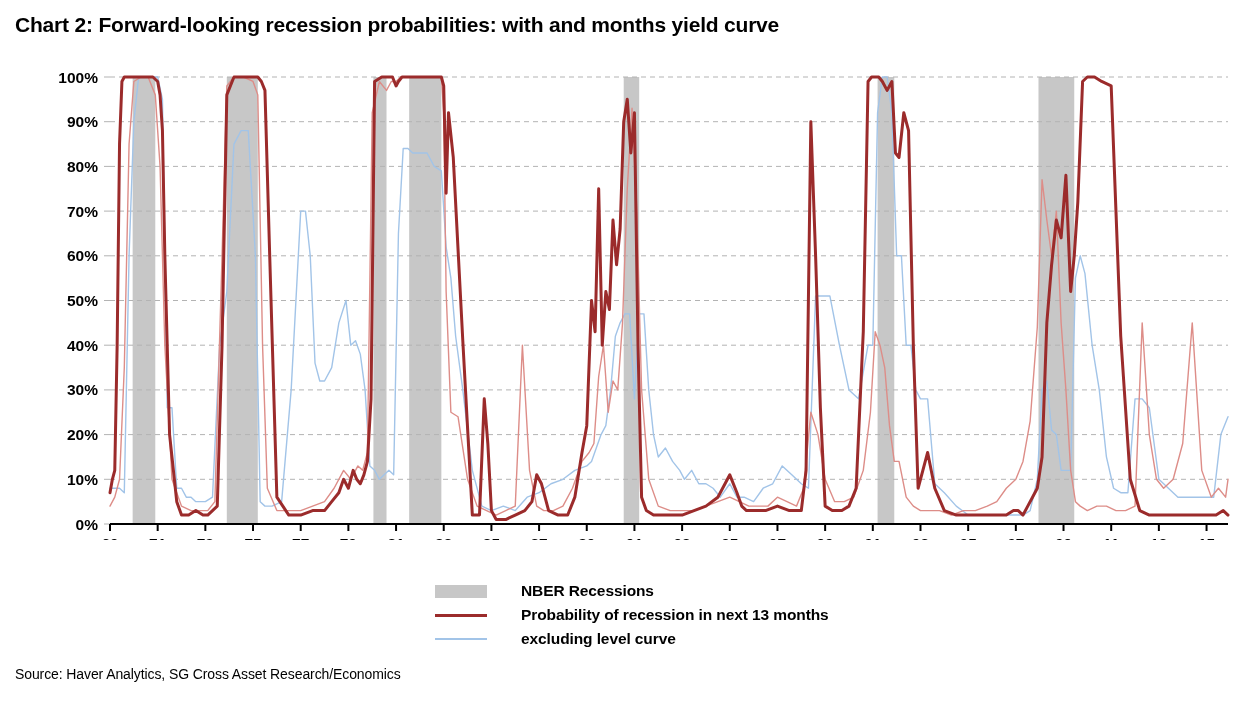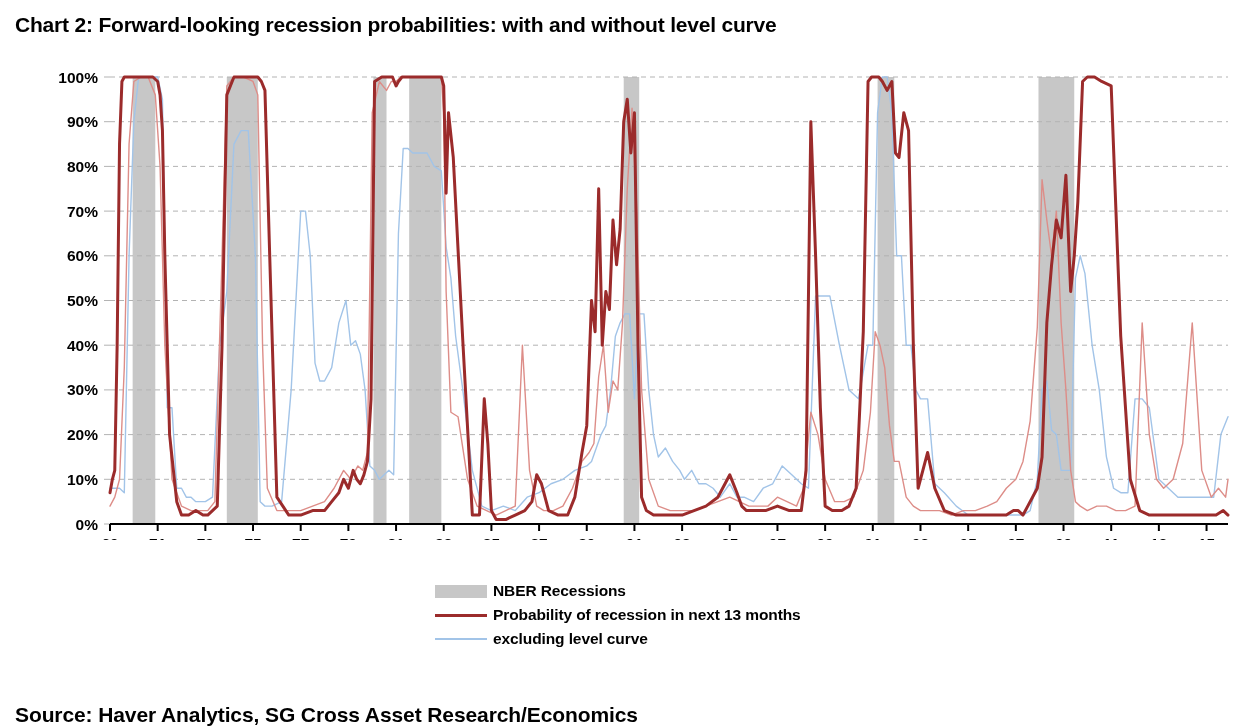--- a/index.html
+++ b/index.html
@@ -25,33 +25,33 @@
   }
   .legend-swatch{
     width:52px;height:13px;flex:0 0 52px;margin-right:6px;
   }
   .legend-line-wrap{
     width:52px;flex:0 0 52px;margin-right:6px;display:flex;align-items:center;
     height:13px;
   }
   .legend-line{width:52px;}
   .legend-label{
-    font-size:15.5px;font-weight:bold;white-space:nowrap;letter-spacing:-0.1px;
+    font-size:15.5px;font-weight:bold;white-space:nowrap;letter-spacing:-0.1px;margin-left:28px;
   }
   #source-note{
-    position:absolute;left:15px;top:703px;
-    font-size:21px;font-weight:bold;white-space:nowrap;letter-spacing:-0.1px;
+    position:absolute;left:15px;top:666px;
+    font-size:14px;font-weight:normal;white-space:nowrap;letter-spacing:-0.1px;
   }
   .axis-text{font-size:15.5px;font-weight:bold;fill:#000;
     font-family:"Liberation Sans","DejaVu Sans",sans-serif;}
 </style>
 </head>
 <body>
 
-<div id="chart-title">Chart 2: Forward-looking recession probabilities: with and without level curve</div>
+<div id="chart-title">Chart 2: Forward-looking recession probabilities: with and months yield curve</div>
 
 <div id="plot-wrap">
   <svg id="svg-chart" width="1245" height="480" viewBox="0 0 1245 480">
     <g id="g-bands">
         <rect x="132.64605543710127" y="17" width="22.64605543710124" height="447" fill="#c7c7c7"></rect>
         <rect x="226.80597014925567" y="17" width="30.989339019188634" height="447" fill="#c7c7c7"></rect>
         <rect x="373.40938166311145" y="17" width="13.110874200425314" height="447" fill="#c7c7c7"></rect>
         <rect x="409.16631130063803" y="17" width="32.181236673777164" height="447" fill="#c7c7c7"></rect>
         <rect x="623.7078891257975" y="17" width="15.494669509597088" height="447" fill="#c7c7c7"></rect>
         <rect x="877.5820895522385" y="17" width="16.686567164180133" height="447" fill="#c7c7c7"></rect>

